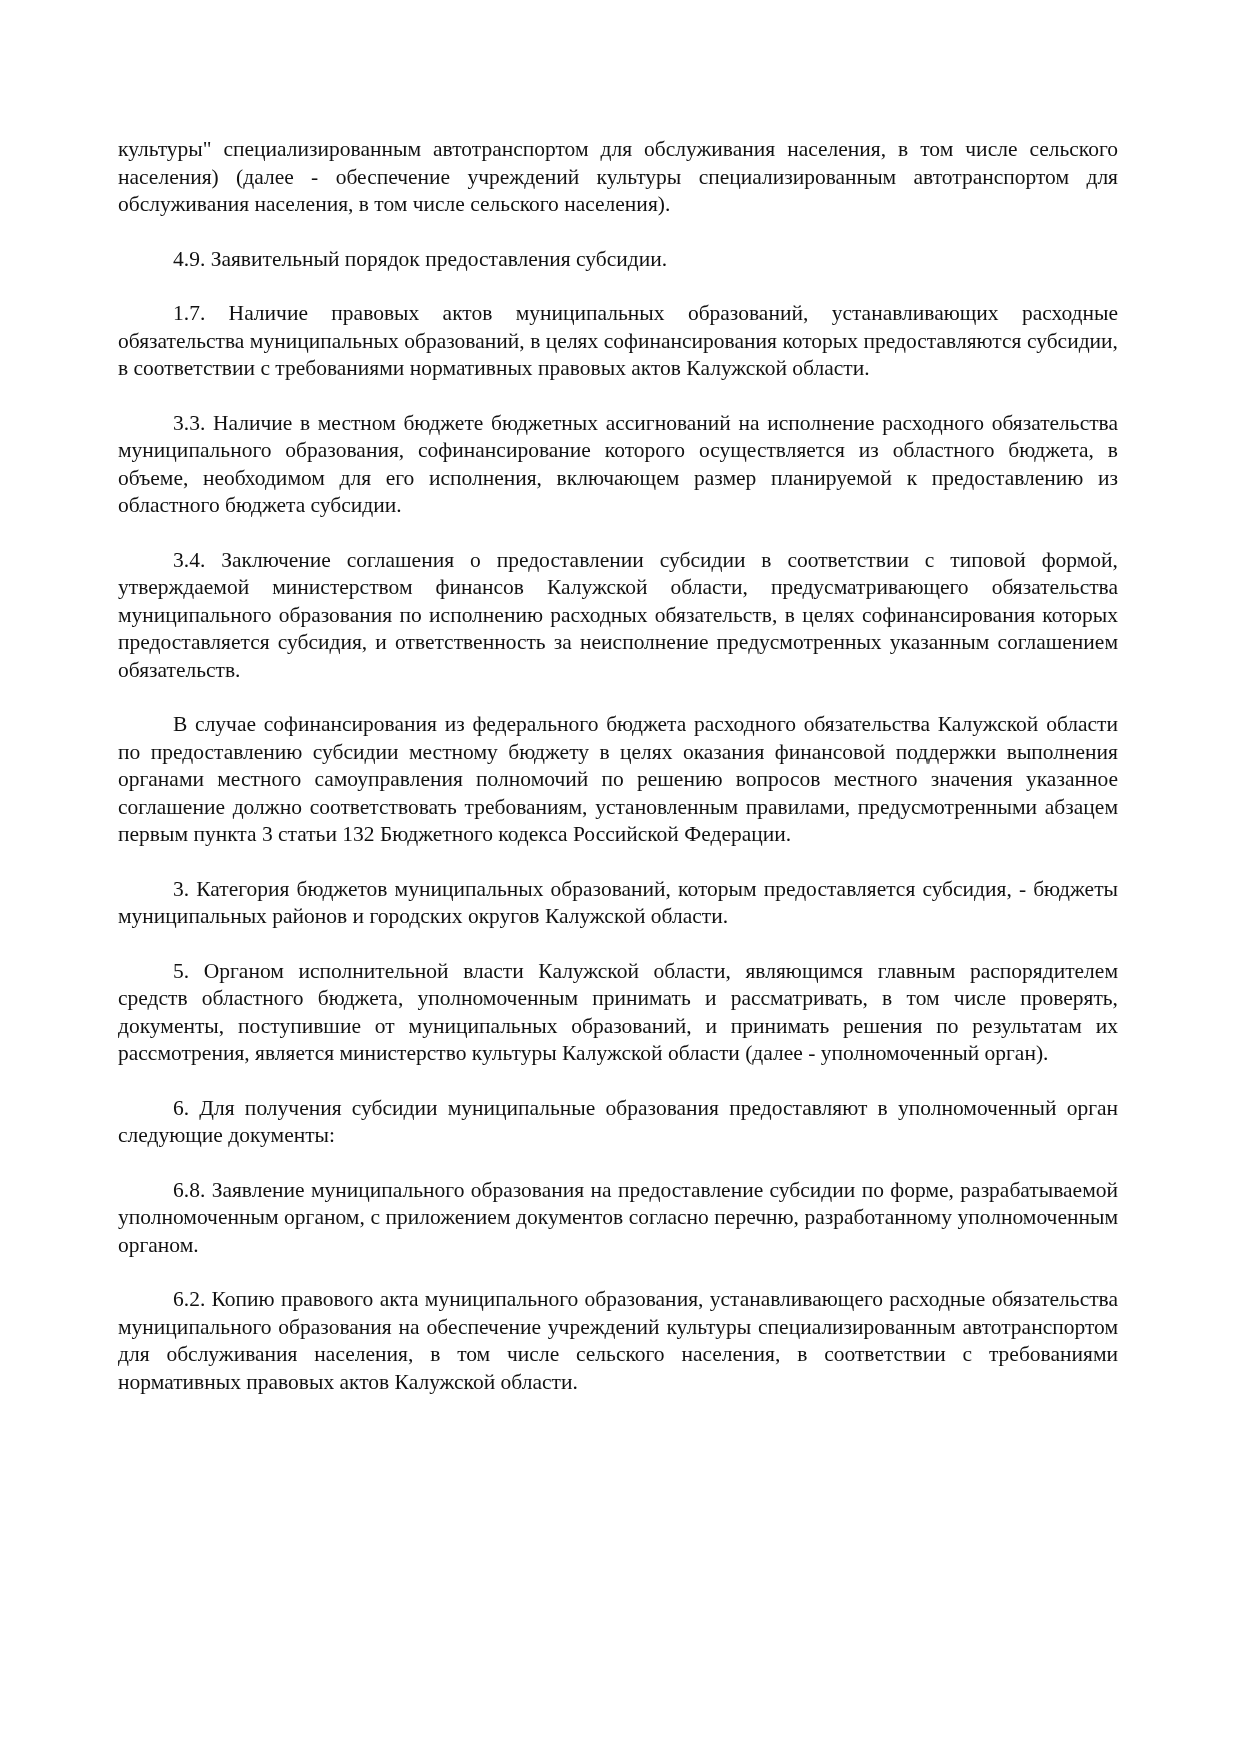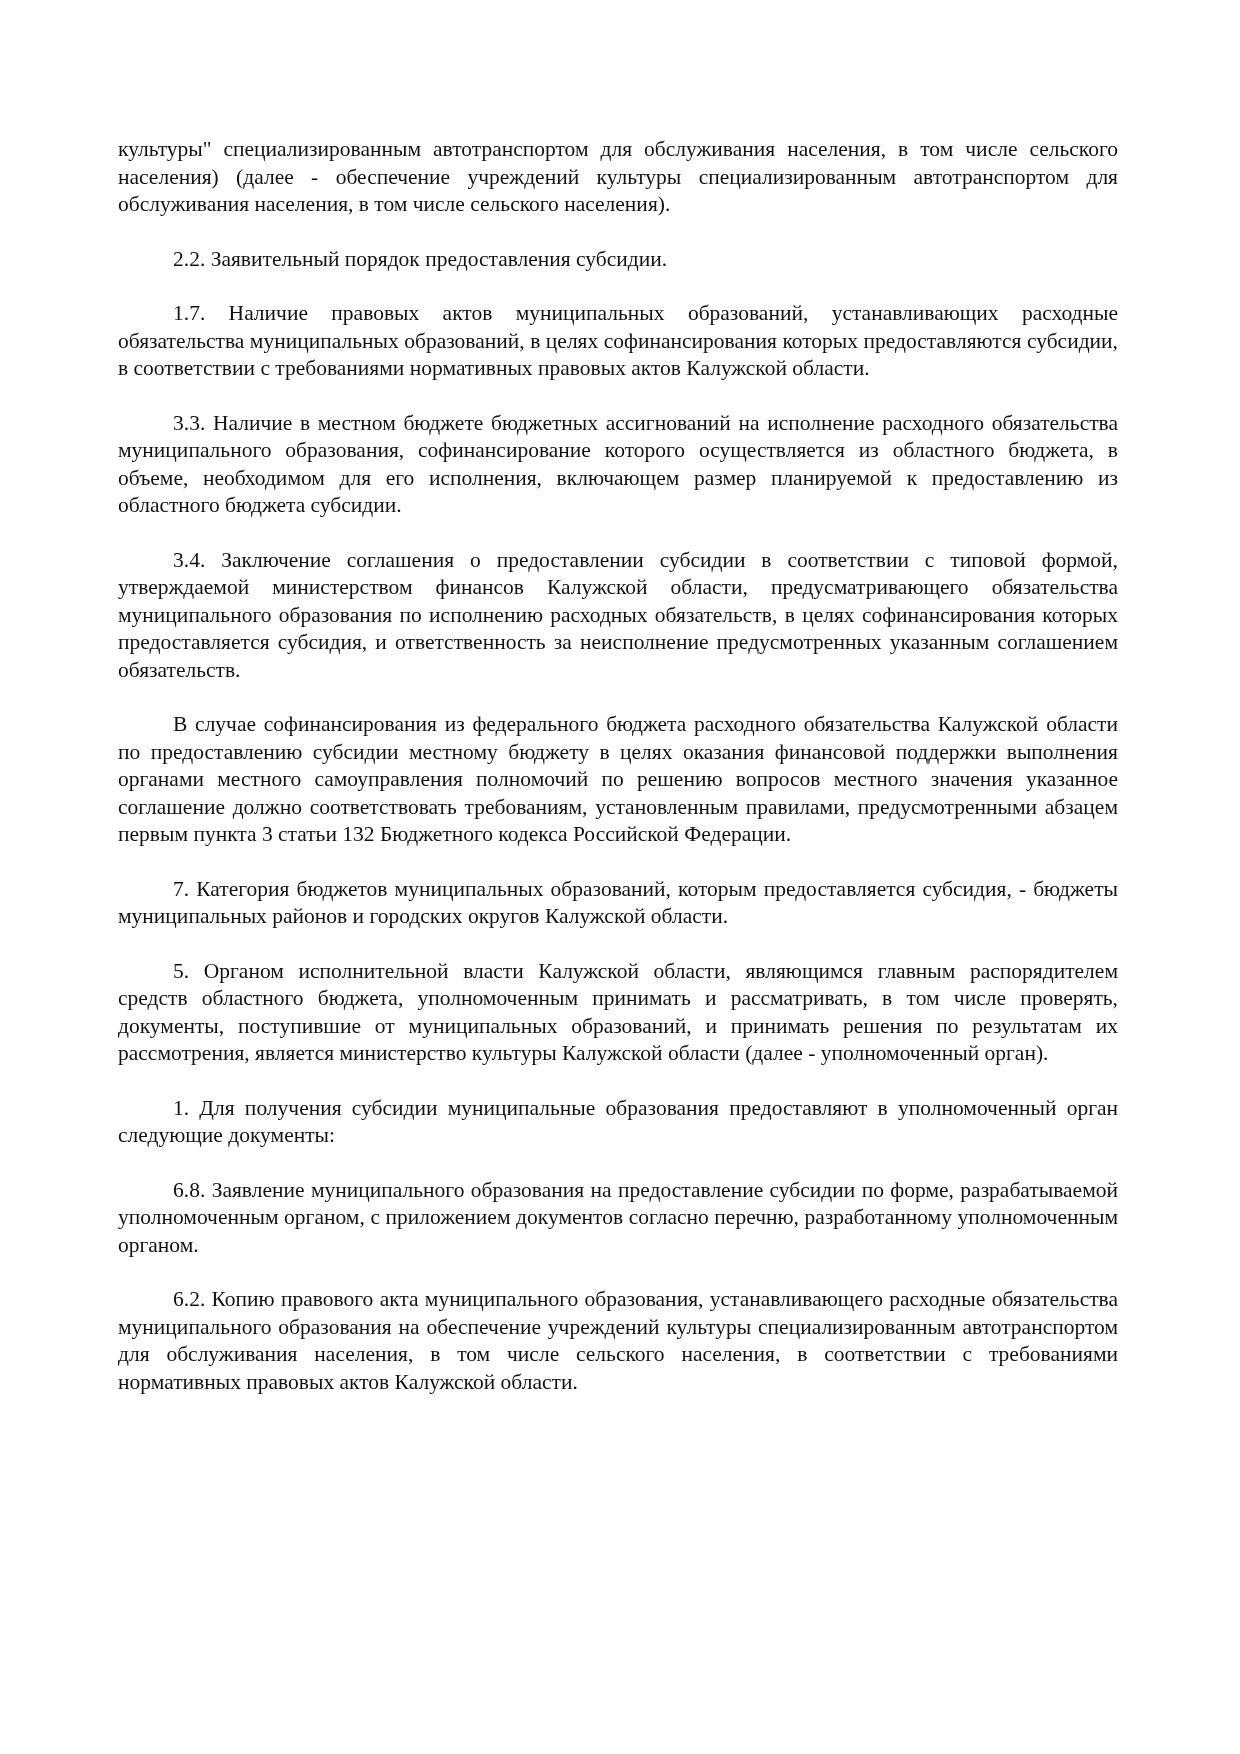--- a/index.html
+++ b/index.html
@@ -15,23 +15,23 @@
     color: #111;
   }
   .p { margin: 0 0 27px 0; text-align: justify; text-indent: 55px; }
   .p.noindent { text-indent: 0; }
 </style>
 </head>
 <body>
 
 <div class="page">
   <p class="p noindent">культуры" специализированным автотранспортом для обслуживания населения, в том числе сельского населения) (далее - обеспечение учреждений культуры специализированным автотранспортом для обслуживания населения, в том числе сельского населения).</p>
-  <p class="p">2.2. Заявительный порядок предоставления субсидии.</p>
+  <p class="p">4.9. Заявительный порядок предоставления субсидии.</p>
   <p class="p">1.7. Наличие правовых актов муниципальных образований, устанавливающих расходные обязательства муниципальных образований, в целях софинансирования которых предоставляются субсидии, в соответствии с требованиями нормативных правовых актов Калужской области.</p>
   <p class="p">3.3. Наличие в местном бюджете бюджетных ассигнований на исполнение расходного обязательства муниципального образования, софинансирование которого осуществляется из областного бюджета, в объеме, необходимом для его исполнения, включающем размер планируемой к предоставлению из областного бюджета субсидии.</p>
   <p class="p">3.4. Заключение соглашения о предоставлении субсидии в соответствии с типовой формой, утверждаемой министерством финансов Калужской области, предусматривающего обязательства муниципального образования по исполнению расходных обязательств, в целях софинансирования которых предоставляется субсидия, и ответственность за неисполнение предусмотренных указанным соглашением обязательств.</p>
   <p class="p">В случае софинансирования из федерального бюджета расходного обязательства Калужской области по предоставлению субсидии местному бюджету в целях оказания финансовой поддержки выполнения органами местного самоуправления полномочий по решению вопросов местного значения указанное соглашение должно соответствовать требованиям, установленным правилами, предусмотренными абзацем первым пункта 3 статьи 132 Бюджетного кодекса Российской Федерации.</p>
-  <p class="p">7. Категория бюджетов муниципальных образований, которым предоставляется субсидия, - бюджеты муниципальных районов и городских округов Калужской области.</p>
+  <p class="p">3. Категория бюджетов муниципальных образований, которым предоставляется субсидия, - бюджеты муниципальных районов и городских округов Калужской области.</p>
   <p class="p">5. Органом исполнительной власти Калужской области, являющимся главным распорядителем средств областного бюджета, уполномоченным принимать и рассматривать, в том числе проверять, документы, поступившие от муниципальных образований, и принимать решения по результатам их рассмотрения, является министерство культуры Калужской области (далее - уполномоченный орган).</p>
-  <p class="p">1. Для получения субсидии муниципальные образования предоставляют в уполномоченный орган следующие документы:</p>
+  <p class="p">6. Для получения субсидии муниципальные образования предоставляют в уполномоченный орган следующие документы:</p>
   <p class="p">6.8. Заявление муниципального образования на предоставление субсидии по форме, разрабатываемой уполномоченным органом, с приложением документов согласно перечню, разработанному уполномоченным органом.</p>
   <p class="p">6.2. Копию правового акта муниципального образования, устанавливающего расходные обязательства муниципального образования на обеспечение учреждений культуры специализированным автотранспортом для обслуживания населения, в том числе сельского населения, в соответствии с требованиями нормативных правовых актов Калужской области.</p>
 </div>
 
 </body></html>

